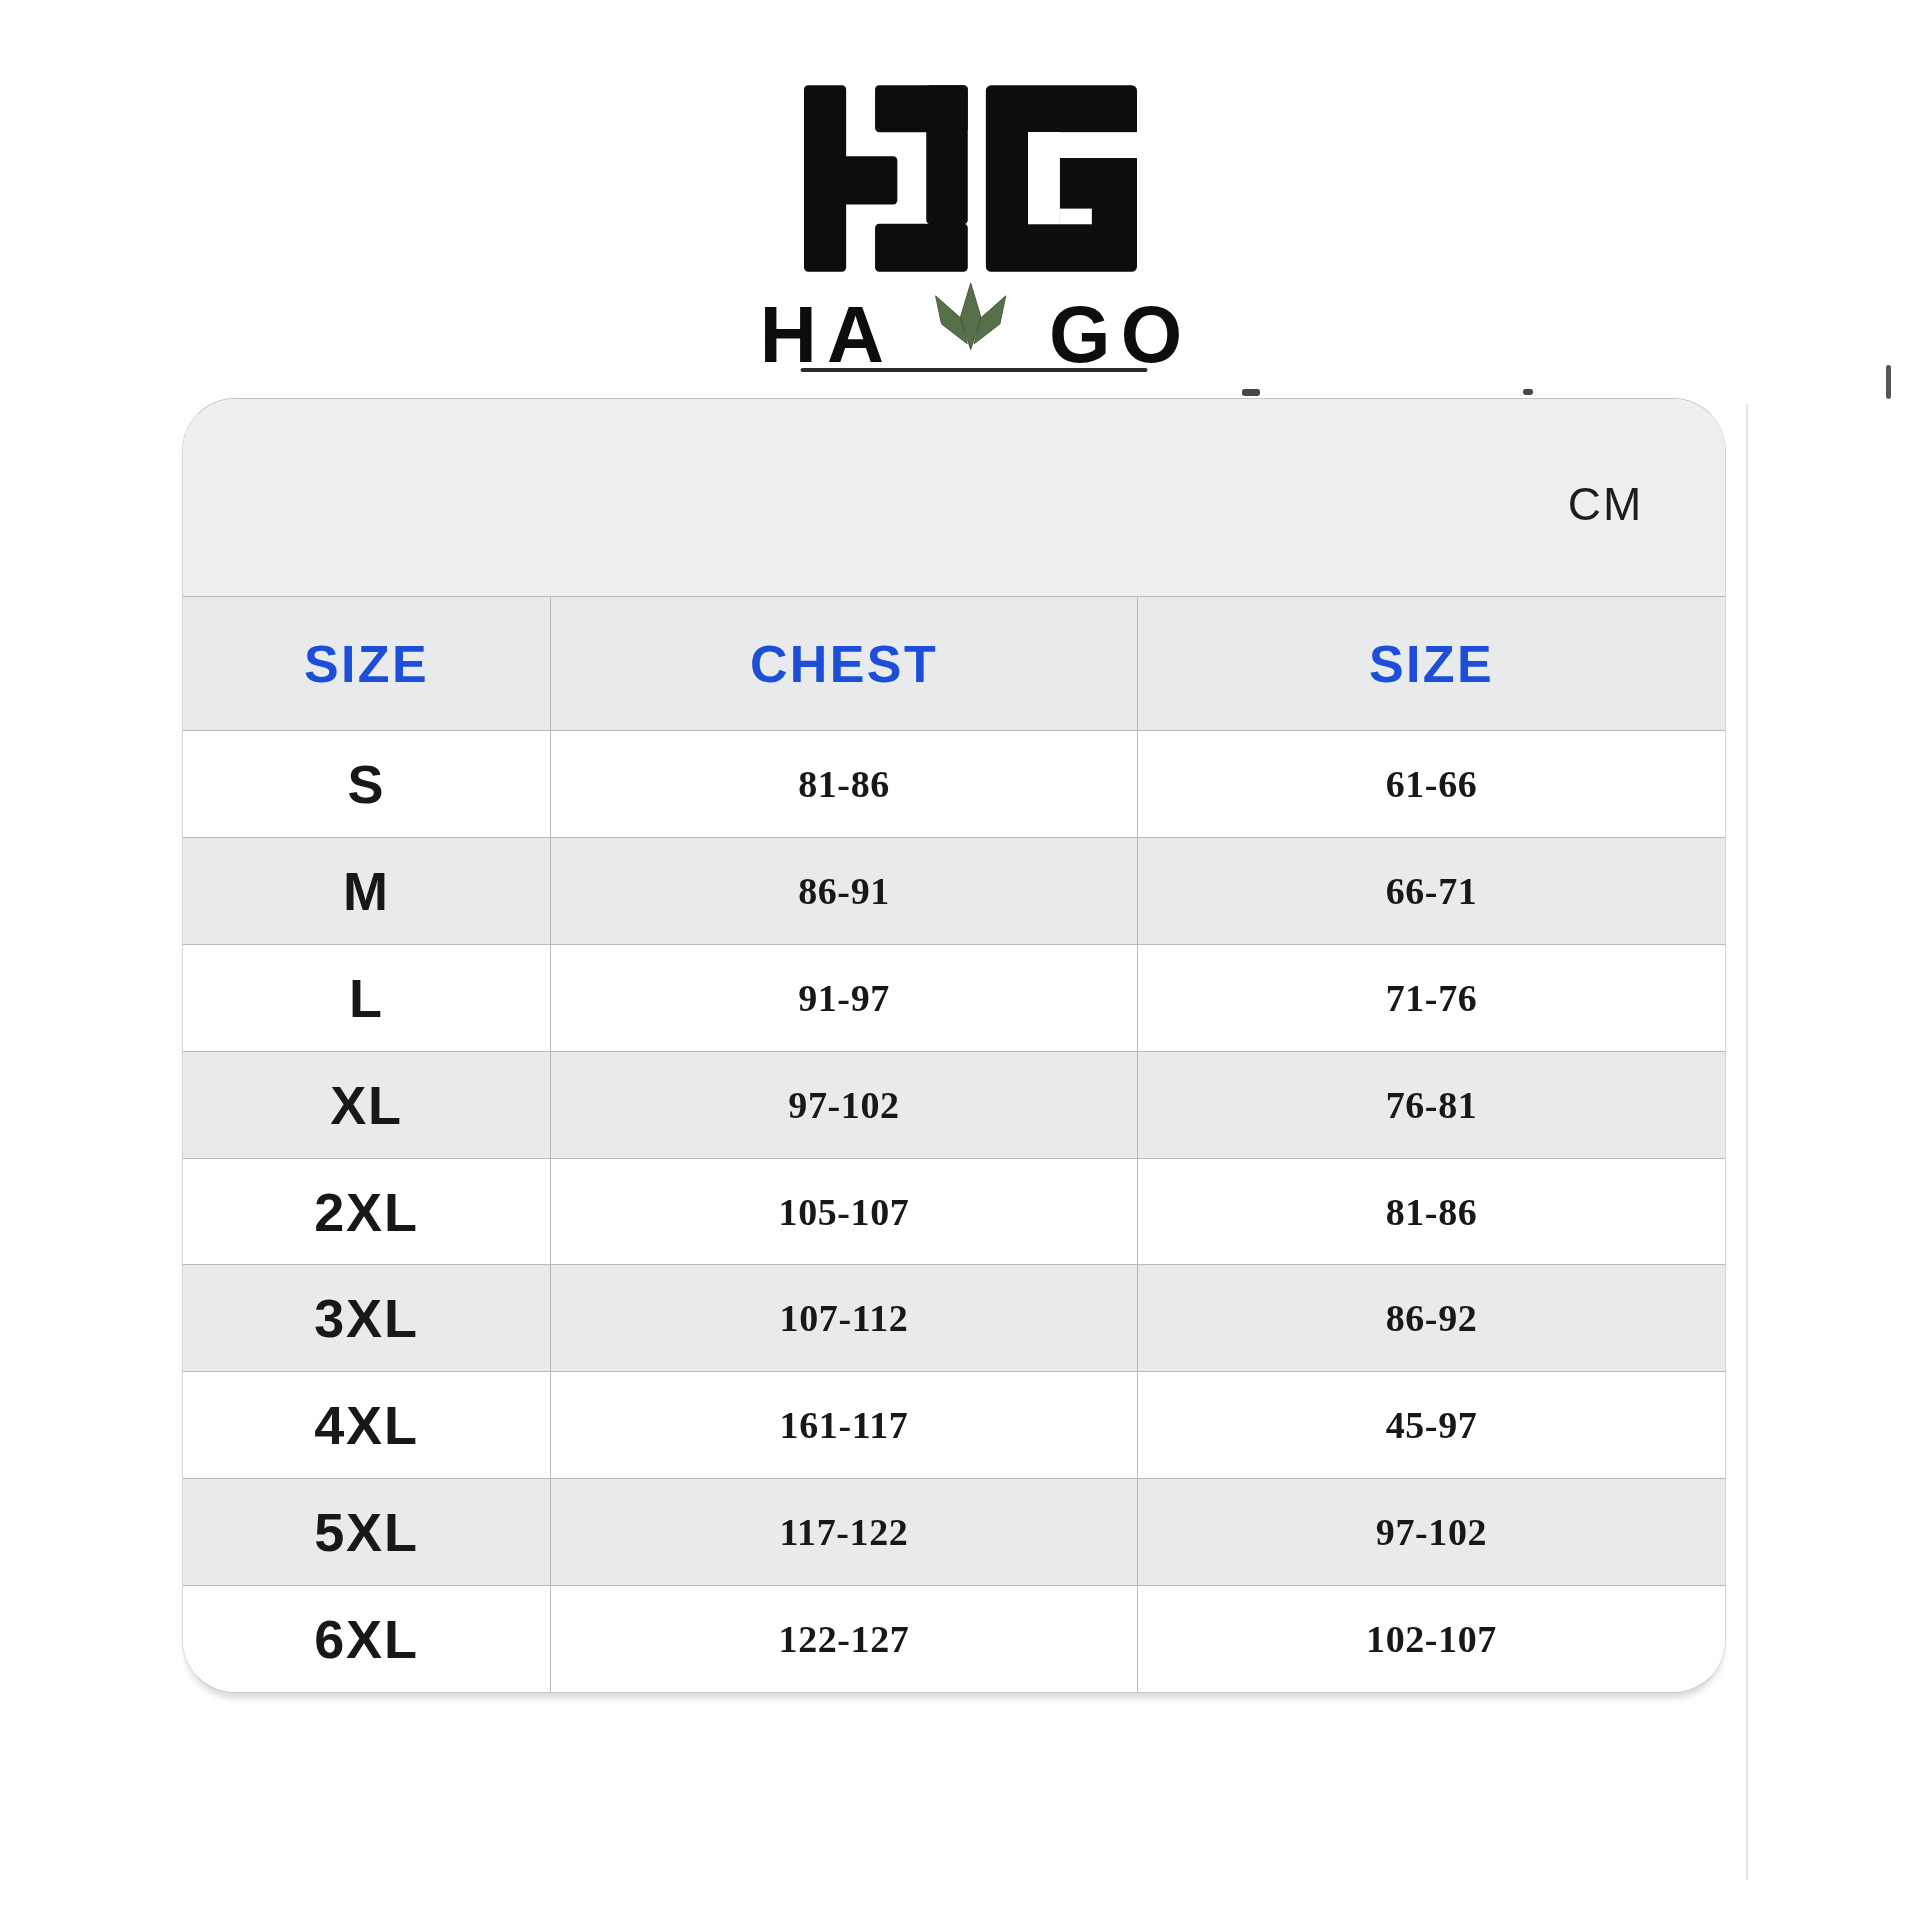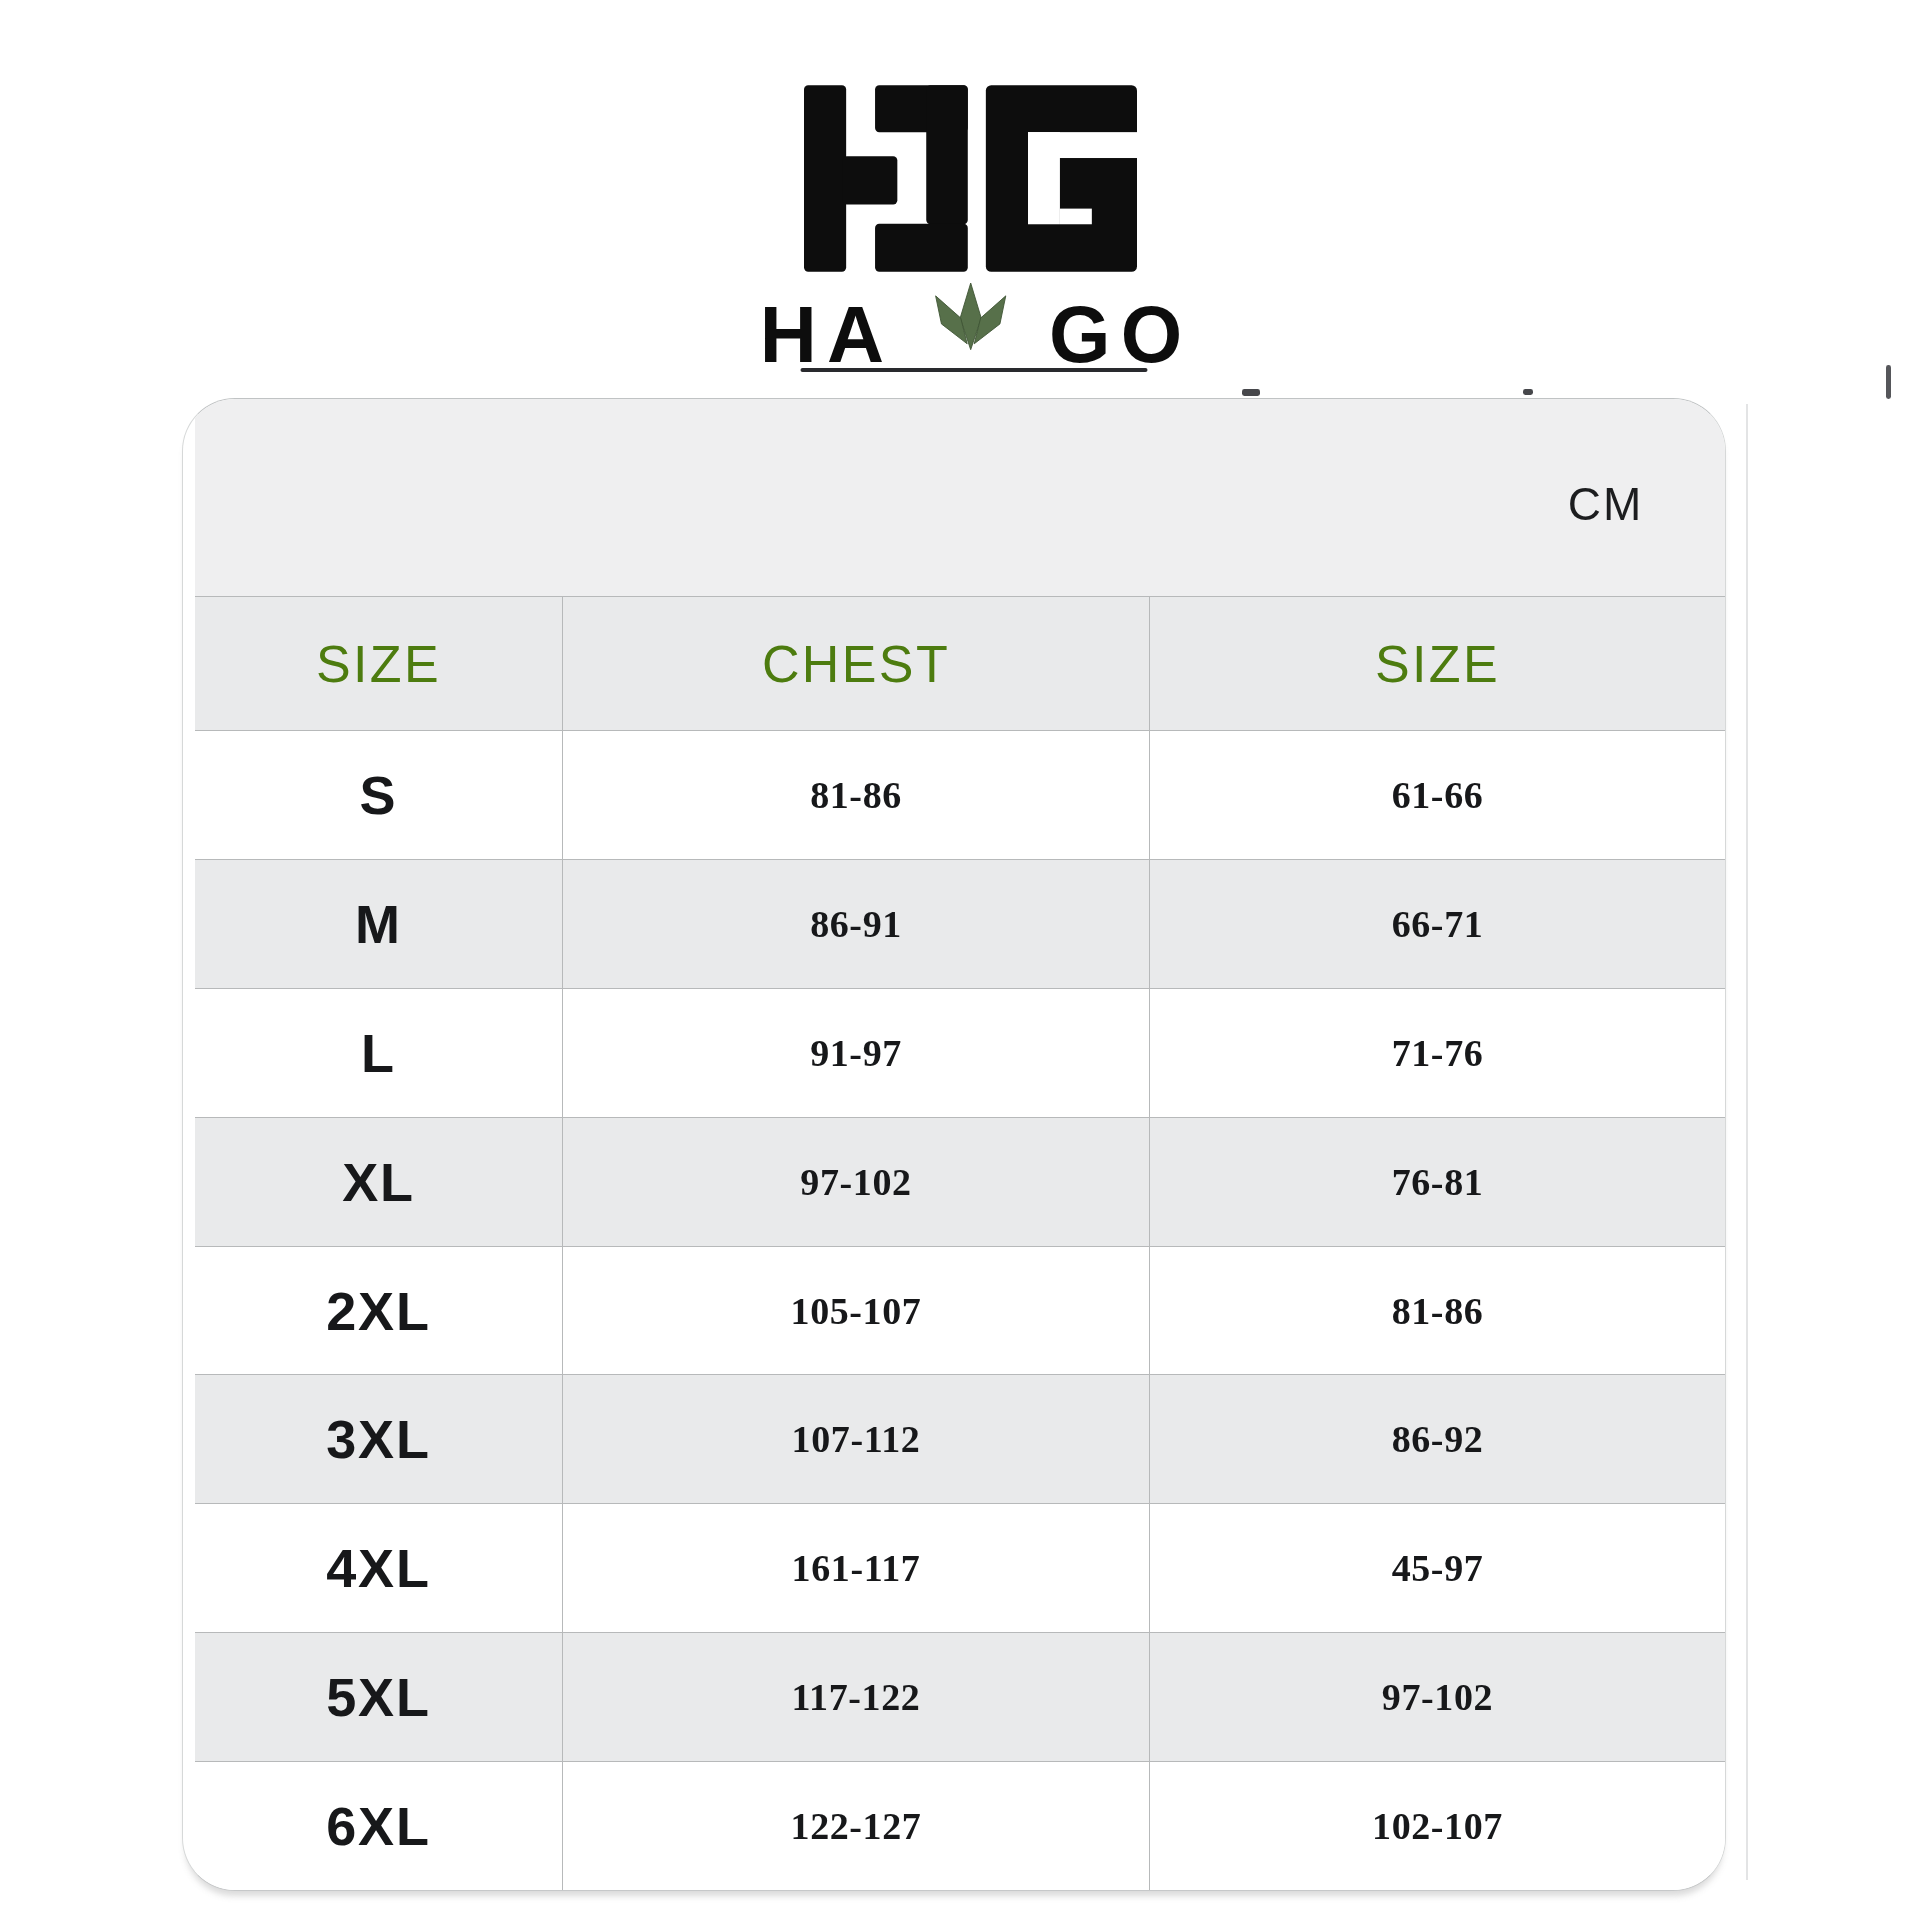--- a/index.html
+++ b/index.html
@@ -10,44 +10,44 @@
   .monogram{position:absolute;left:804px;top:85px;width:333px;height:187px;}
   .word{position:absolute;top:288px;left:976px;transform:translateX(-50%);
         height:76px;display:flex;align-items:flex-end;gap:33px;}
   .word .ltr{font-size:79px;font-weight:700;letter-spacing:10.2px;line-height:59px;
              color:#0d0d0d;white-space:pre;}
   .leafbox{width:84px;height:69px;margin:0 3.6px 12px 1.2px;flex:0 0 auto;}
   .brand-underline{position:absolute;top:368px;left:974px;transform:translateX(-50%);
         width:347px;height:4.2px;background:#292a2e;border-radius:2.4px;}
 
   
-  .card{position:absolute;left:182px;top:398px;width:1544px;height:1493px;
+  .card{position:absolute;left:182px;top:398px;width:1544px;height:1295px;
         box-sizing:border-box;border-radius:53px;overflow:hidden;
         background:#ffffff;display:flex;flex-direction:column;
         border:1.2px solid #d6d8d8;border-top:1.8px solid #c0c3c4;
         border-bottom:1.8px solid #c6c8c9;
-        box-shadow:0 8.4px 6px -3.6px rgba(110,110,110,0.25);padding-left:12px;}
+        box-shadow:0 8.4px 6px -3.6px rgba(110,110,110,0.25);}
   .card-top{height:197px;flex:0 0 auto;background:#efeff0;
         border-bottom:1.2px solid #b7b9ba;
         display:flex;align-items:center;justify-content:flex-end;
         padding-right:82px;}
   .unit{font-size:46px;font-weight:400;letter-spacing:1.8px;color:#1c1d1f;
         transform:translateY(6px);}
 
   .thead{height:133px;flex:0 0 auto;background:#e9eaeb;border-bottom:1.2px solid #b7b9ba;
         display:grid;grid-template-columns:367px 587px 1fr;}
   .tbody{flex:1;display:flex;flex-direction:column;}
   .trow{flex:1;display:grid;grid-template-columns:367px 587px 1fr;
         background:#ffffff;border-bottom:1.2px solid #b7b9ba;}
   .trow:last-child{border-bottom:none;}
   .trow.alt{background:#e9eaeb;}
 
   .cell{display:flex;align-items:center;justify-content:center;}
   .bl{border-left:1.2px solid #b7b9ba;}
-  .hcell{font-size:52px;font-weight:400;letter-spacing:2.4px;color:#4d7c0f;}
+  .hcell{font-size:52px;font-weight:700;letter-spacing:2.4px;color:#1d4ed8;}
   .lab{font-size:54px;font-weight:700;letter-spacing:1.8px;color:#17181a;}
   .num{font-family:"Liberation Serif", serif;font-size:38px;font-weight:700;
        letter-spacing:0.6px;color:#17181a;}
 
   
   .outer-line{position:absolute;left:1746px;top:404px;width:1.8px;height:1476px;
        background:#e3e4e5;}
 
   
   .frag{position:absolute;background:#46474b;border-radius:2.4px;}

